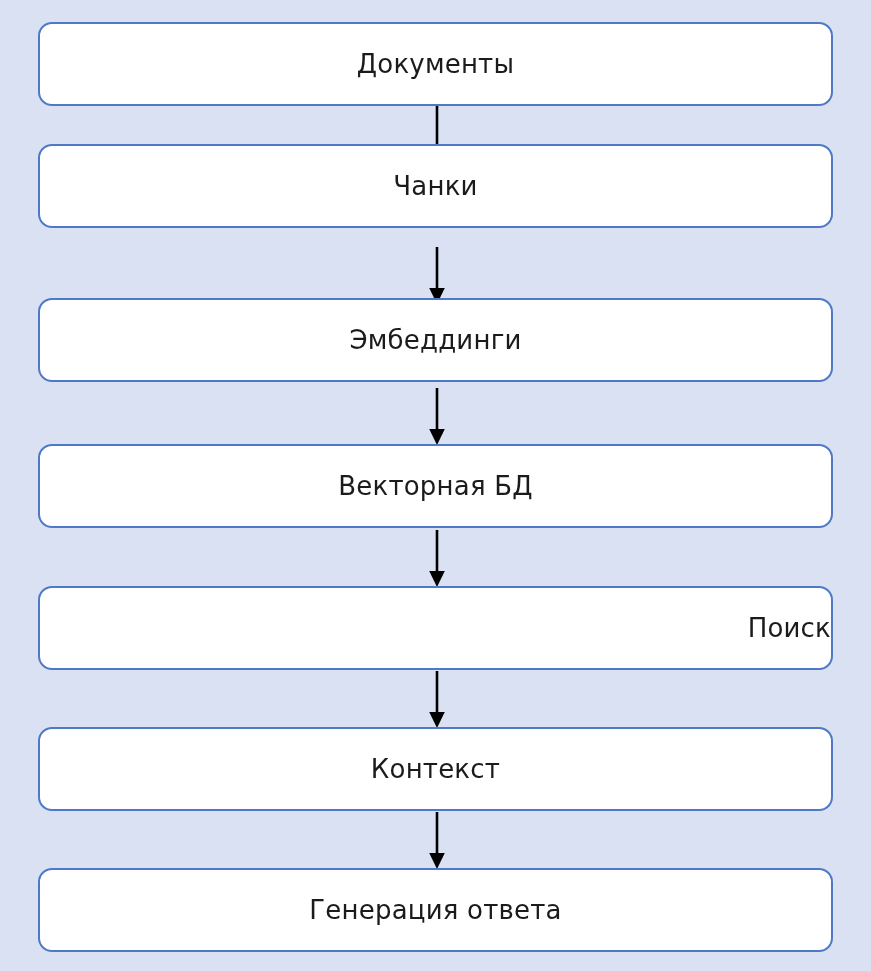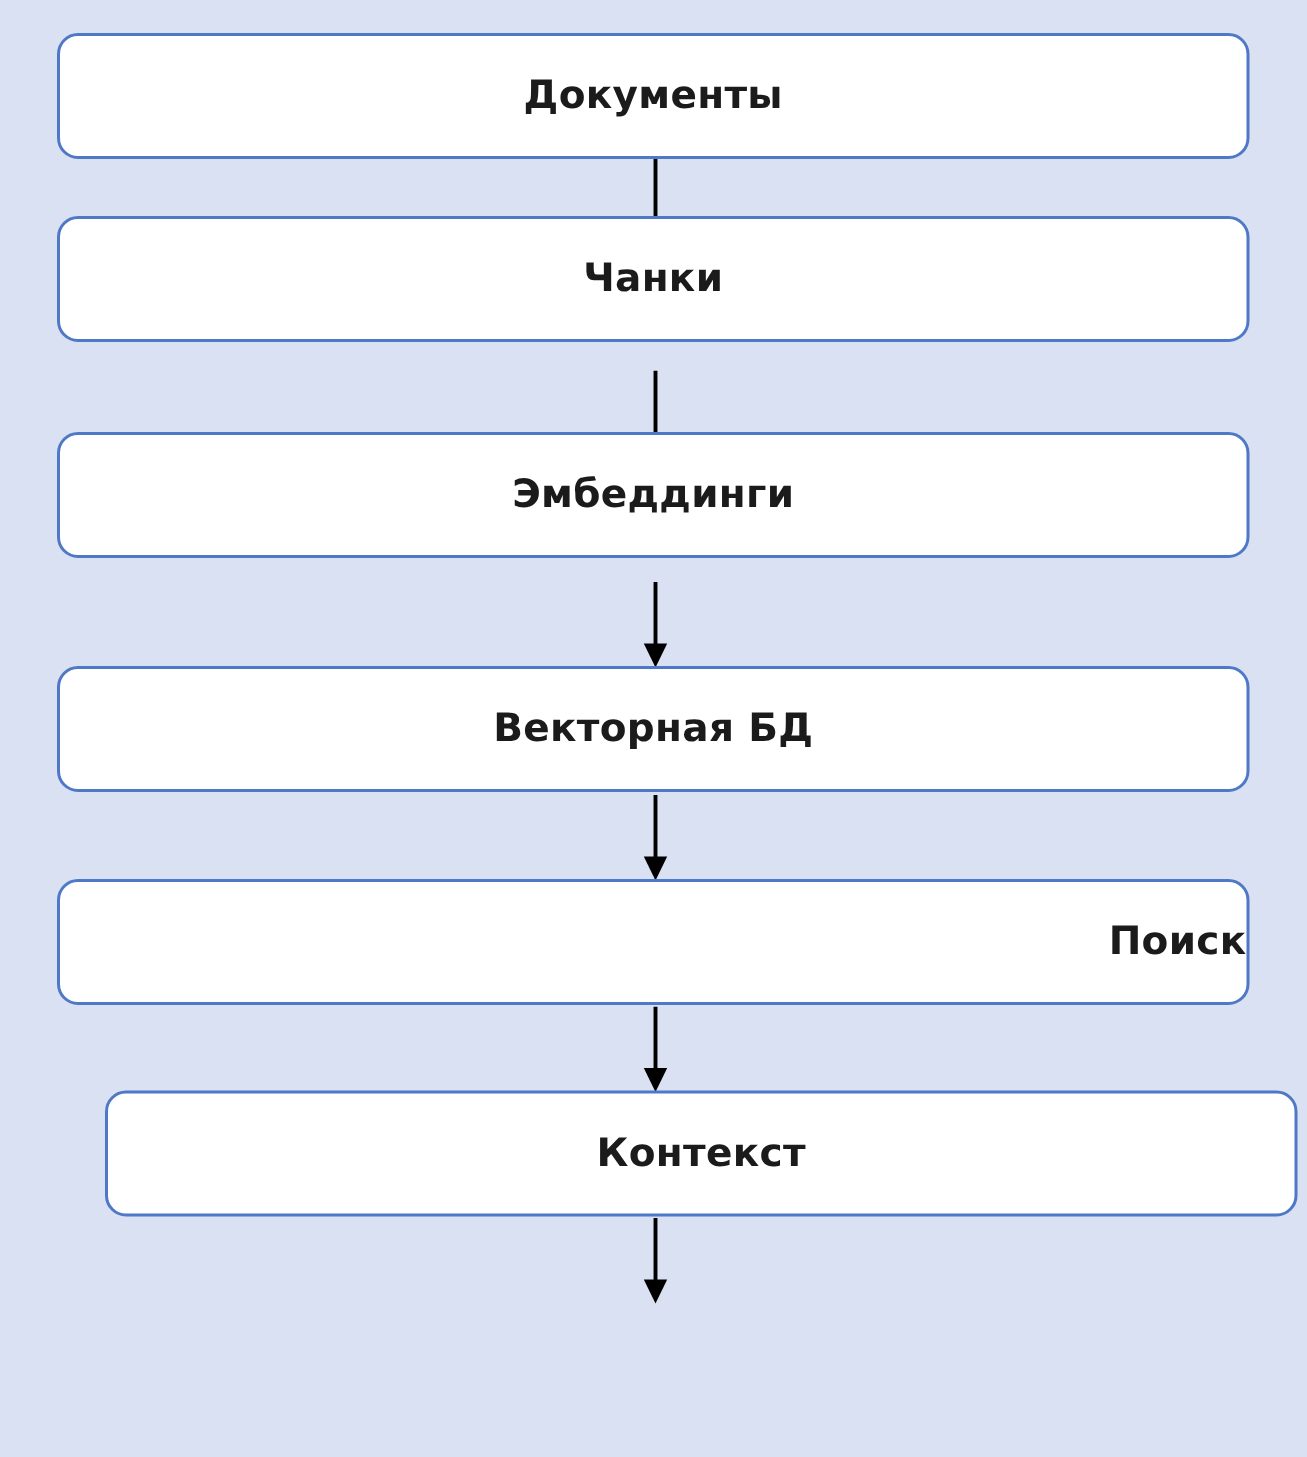--- a/index.html
+++ b/index.html
@@ -31,21 +31,21 @@
     border: 2px solid #4f79c7;
     border-radius: 14px;
     display: flex;
     align-items: center;
     justify-content: center;
   }
 
   .flow-node-label {
     font-family: "DejaVu Sans", sans-serif;
     font-size: 26px;
-    font-weight: 700;
+    font-weight: 400;
     color: #1b1b1b;
     letter-spacing: 0.2px;
     line-height: 1;
     white-space: nowrap;
   }
 
   .flow-arrow {
     position: absolute;
     left: 424px;
     width: 26px;
@@ -76,21 +76,21 @@
     <span class="flow-node-label">Чанки</span>
   </div>
 
   <div class="flow-arrow" style="top:247px;">
     <svg width="26" height="58" viewBox="0 0 26 58" xmlns="http://www.w3.org/2000/svg">
       <line x1="13" y1="0" x2="13" y2="44" stroke="#000000" stroke-width="2.6"></line>
       <polygon points="13,57 5.2,41 20.8,41" fill="#000000"></polygon>
     </svg>
   </div>
 
-  <div class="flow-node" style="top:288px;text-align:center;">
+  <div class="flow-node" style="top:298px;text-align:center;">
     <span class="flow-node-label">Эмбеддинги</span>
   </div>
 
   <div class="flow-arrow" style="top:388px;">
     <svg width="26" height="58" viewBox="0 0 26 58" xmlns="http://www.w3.org/2000/svg">
       <line x1="13" y1="0" x2="13" y2="44" stroke="#000000" stroke-width="2.6"></line>
       <polygon points="13,57 5.2,41 20.8,41" fill="#000000"></polygon>
     </svg>
   </div>
 
@@ -109,25 +109,28 @@
     <span class="flow-node-label">Поиск</span>
   </div>
 
   <div class="flow-arrow" style="top:671px;">
     <svg width="26" height="58" viewBox="0 0 26 58" xmlns="http://www.w3.org/2000/svg">
       <line x1="13" y1="0" x2="13" y2="44" stroke="#000000" stroke-width="2.6"></line>
       <polygon points="13,57 5.2,41 20.8,41" fill="#000000"></polygon>
     </svg>
   </div>
 
-  <div class="flow-node" style="top:727px;margin-left:32px;">
+  <div class="flow-node" style="top:727px;">
     <span class="flow-node-label">Контекст</span>
   </div>
 
   <div class="flow-arrow" style="top:812px;">
     <svg width="26" height="58" viewBox="0 0 26 58" xmlns="http://www.w3.org/2000/svg">
       <line x1="13" y1="0" x2="13" y2="44" stroke="#000000" stroke-width="2.6"></line>
       <polygon points="13,57 5.2,41 20.8,41" fill="#000000"></polygon>
     </svg>
   </div>
 
+  <div class="flow-node" style="top:868px;">
+    <span class="flow-node-label">Генерация ответа</span>
+  </div>
 
 </div>
 
 </body></html>

